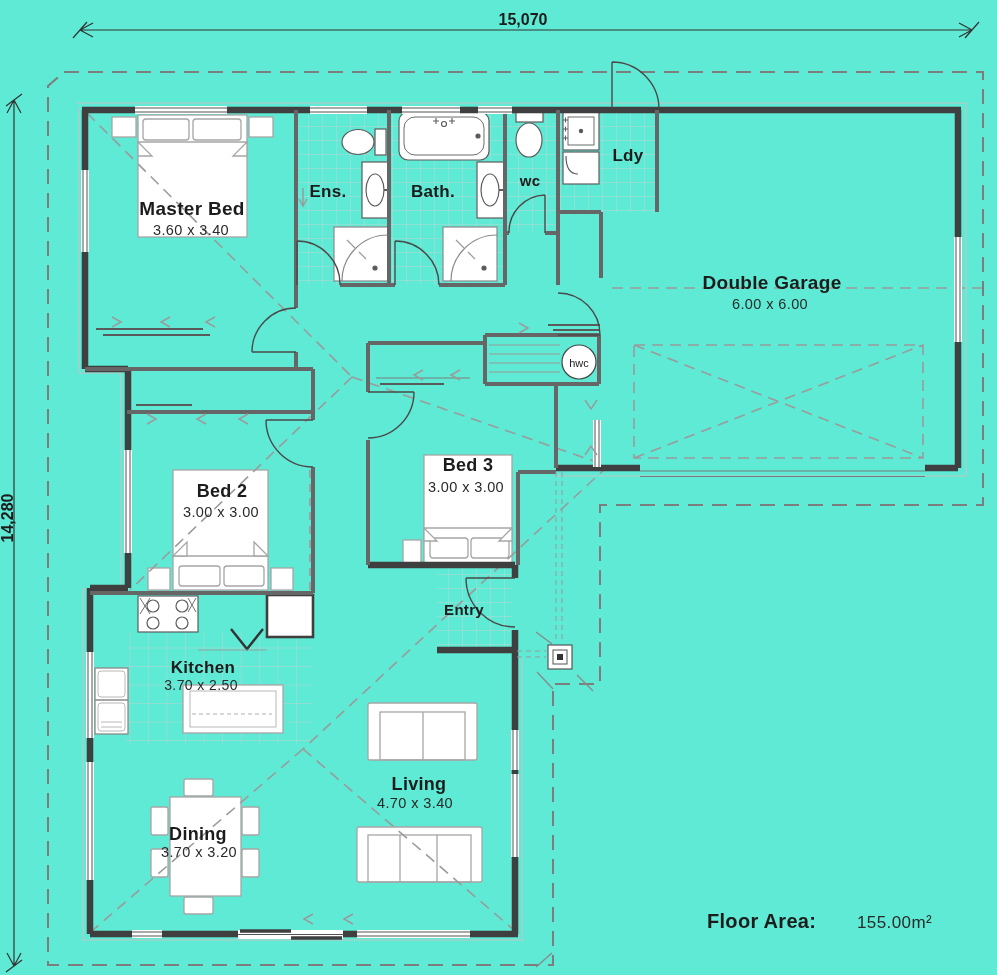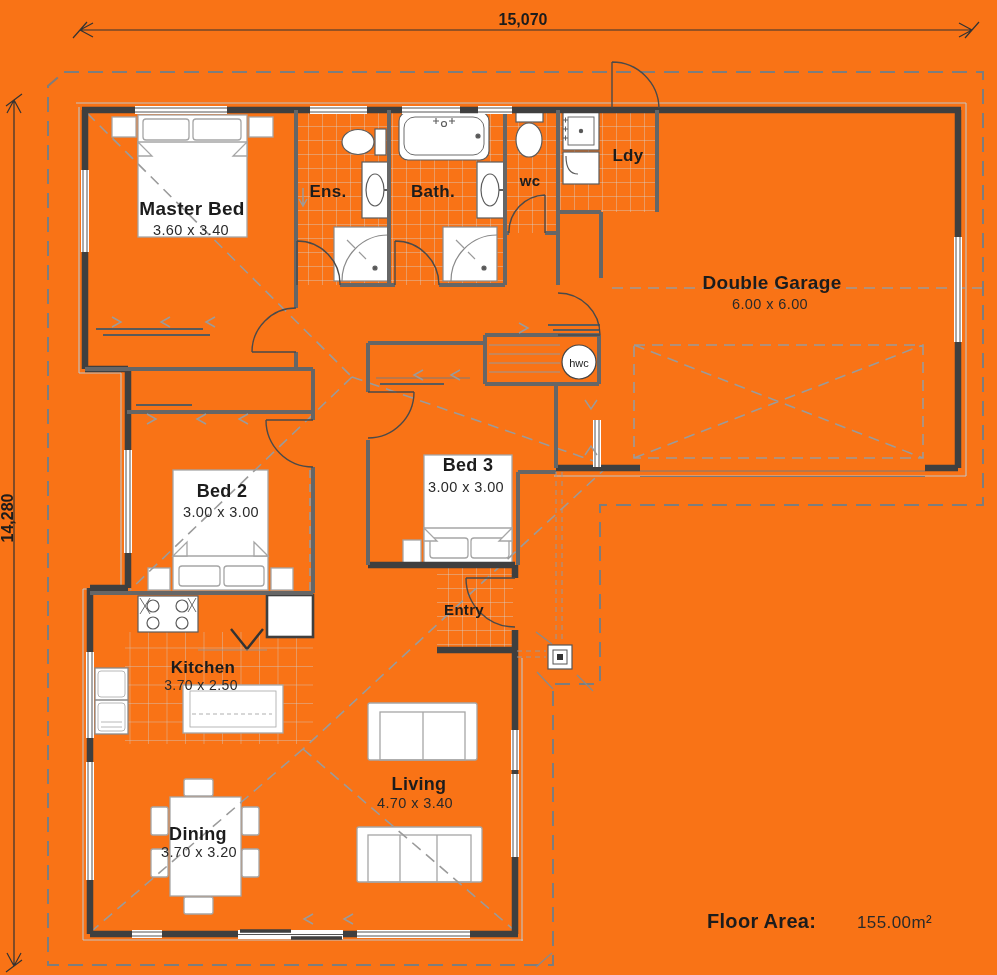--- a/index.html
+++ b/index.html
@@ -1,16 +1,16 @@
 <!DOCTYPE html>
 <html><head>
 <meta charset="utf-8">
 <style>
   html,body{margin:0;padding:0;background:#ffffff;}
-  .sheet{position:relative;width:997px;height:975px;background:#f97316;overflow:hidden;
+  .sheet{position:relative;width:997px;height:975px;background:#5eead4;overflow:hidden;
          font-family:"Liberation Sans",sans-serif;}
   svg{display:block;}
   text{font-family:"Liberation Sans","DejaVu Sans",sans-serif;fill:#1c1c1c;}
   .lbl{font-weight:bold;letter-spacing:.3px;}
   .dim{font-weight:bold;}
   .sz{font-weight:normal;fill:#2a2a2a;letter-spacing:.4px;}
 </style>
 </head>
 <body>
 

